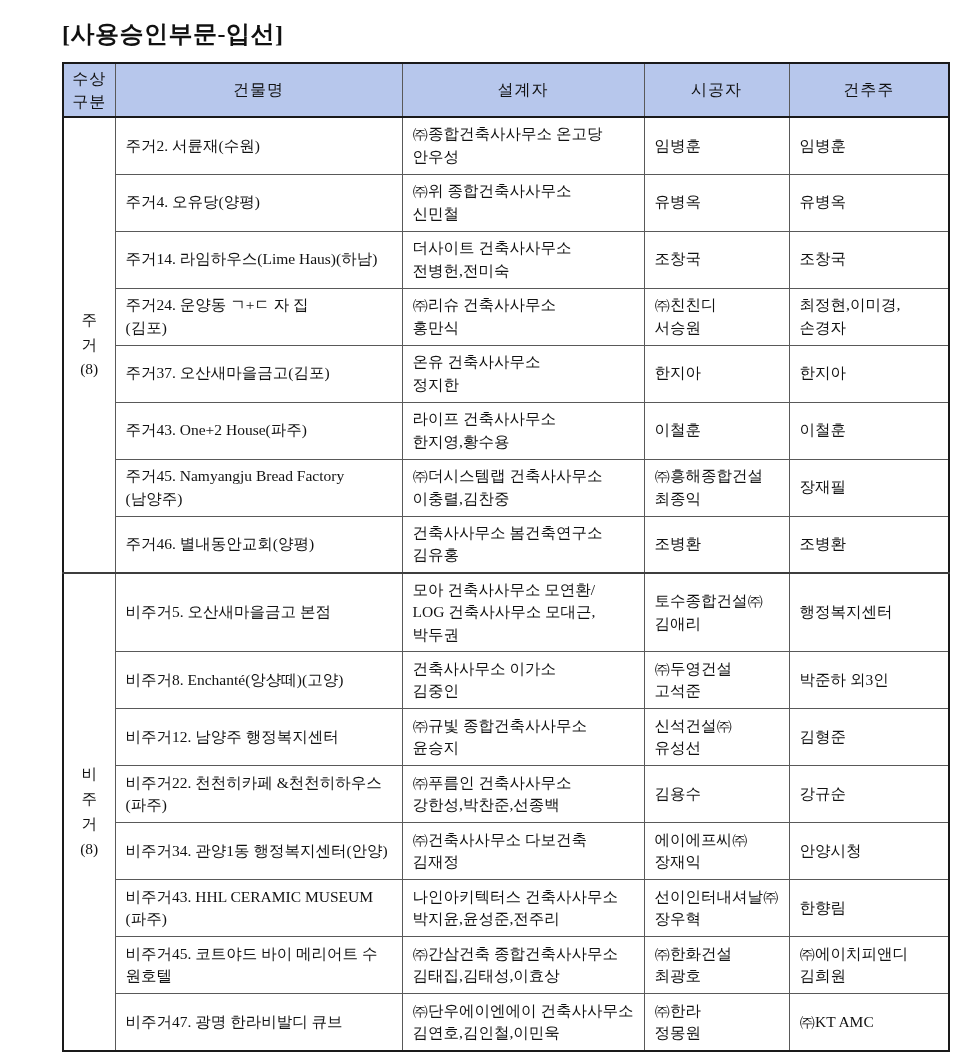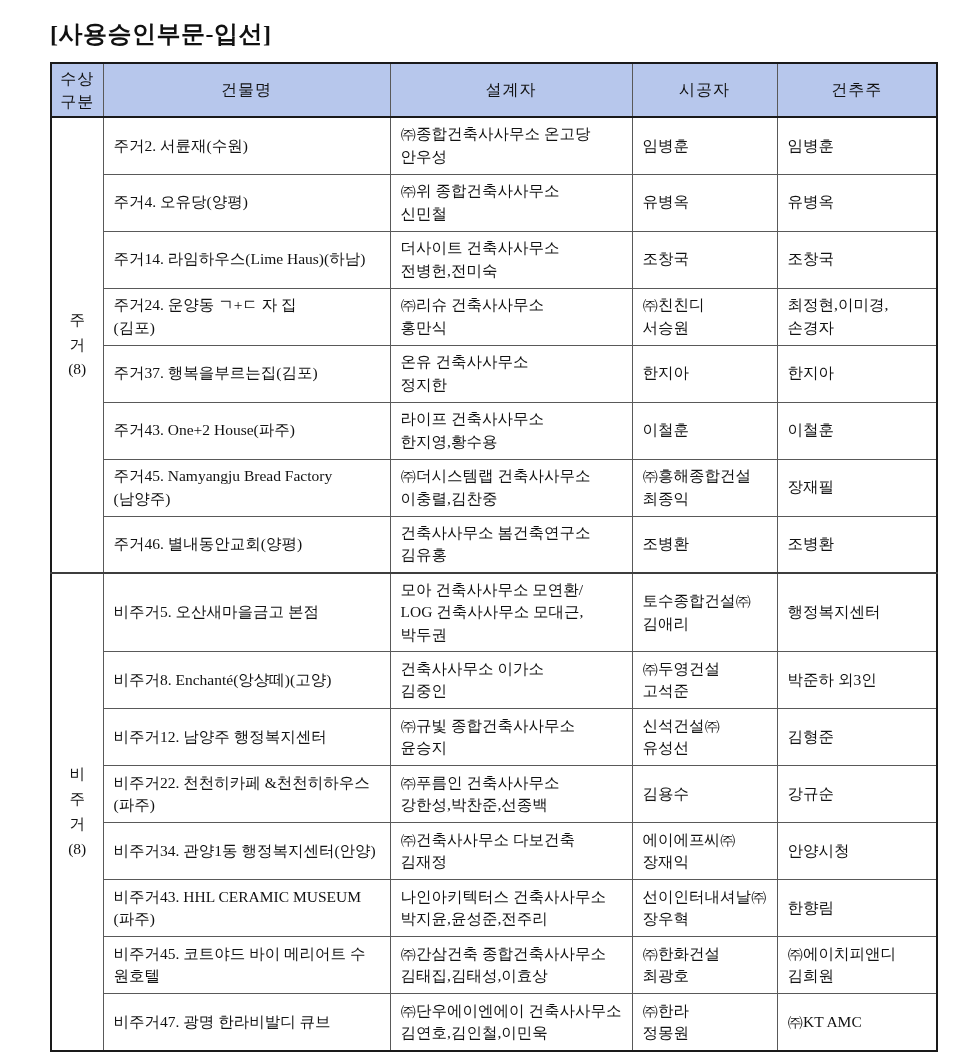--- a/index.html
+++ b/index.html
@@ -8,21 +8,21 @@
     --border-inner:#595959;
     --text:#111111;
   }
   html,body{margin:0;padding:0;}
   body{
     width:960px;height:1062px;
     background:#ffffff;
     font-family:"Liberation Serif","DejaVu Serif",serif;
     color:var(--text);
   }
-  .page{padding:14px 0 0 50px;}
+  .page{padding:14px 0 0 50px;margin-left:12px;}
   .page-title{
     font-size:24px;
     font-weight:bold;
     letter-spacing:0.5px;
     margin:4px 0 12px 0;
   }
   table.awards{
     table-layout:fixed;
     width:886px;
     border-collapse:collapse;
@@ -106,21 +106,21 @@
           <td>조창국</td>
           <td>조창국</td>
         </tr>
         <tr>
           <td>주거24. 운양동 ㄱ+ㄷ 자 집<br>(김포)</td>
           <td>㈜리슈 건축사사무소<br>홍만식</td>
           <td>㈜친친디<br>서승원</td>
           <td>최정현,이미경,손경자</td>
         </tr>
         <tr>
-          <td>주거37. 행복을부르는집(김포)</td>
+          <td>주거37. 오산새마을금고(김포)</td>
           <td>온유 건축사사무소<br>정지한</td>
           <td>한지아</td>
           <td>한지아</td>
         </tr>
         <tr>
           <td>주거43. One+2 House(파주)</td>
           <td>라이프 건축사사무소<br>한지영,황수용</td>
           <td>이철훈</td>
           <td>이철훈</td>
         </tr>

